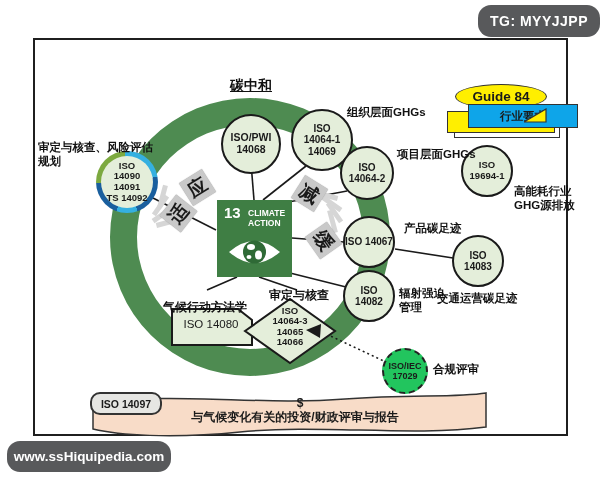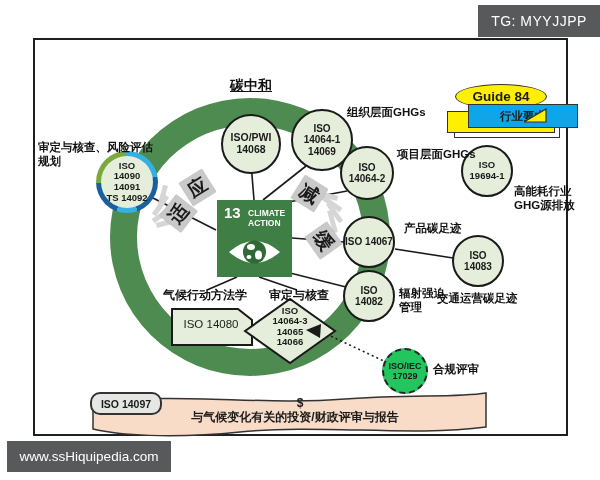--- a/index.html
+++ b/index.html
@@ -1,20 +1,20 @@
 <!DOCTYPE html>
 <html><head>
 <meta charset="utf-8">
 <style>
   html,body{margin:0;padding:0;background:#fff;}
   #stage{position:relative;width:600px;height:480px;background:#fff;overflow:hidden;
          font-family:"Liberation Sans","DejaVu Sans",sans-serif;color:#1a1a1a;}
   
-  .badge{position:absolute;background:#58595b;color:#fff;font-weight:400;
-         display:flex;align-items:center;justify-content:center;z-index:9;}
+  .badge{position:absolute;background:#58595b;color:#fff;font-weight:700;
+         display:flex;align-items:center;justify-content:center;z-index:9;border-radius:13px;}
   #tg-badge{left:478px;top:5px;width:122px;height:32px;font-size:14px;letter-spacing:.5px;}
   #site-badge{left:7px;top:441px;width:164px;height:31px;font-size:13.5px;}
   
   #frame{position:absolute;left:33px;top:38px;width:531px;height:394px;
          border:2px solid #1f1f1f;background:#fff;z-index:0;}
   
   #ring{position:absolute;left:110px;top:98px;width:280px;height:278px;border-radius:50%;
         border:27px solid #4e8b51;box-sizing:border-box;z-index:1;}
   
   #overlay{position:absolute;left:0;top:0;z-index:2;pointer-events:none;}
@@ -218,20 +218,20 @@
   </div>
   <div class="lbl" style="left:514px;top:184px;">
     <span>高能耗行业</span>
     <span>GHG源排放</span>
   </div>
   <div class="lbl" style="left:38px;top:140px;">
     <span>审定与核查、风险评估</span>
     <span>规划</span>
   </div>
   <div class="lbl" style="left:433px;top:362px;">合规评审</div>
-  <div class="lbl" style="left:163px;top:288px;font-size:12px;">气候行动方法学</div>
+  <div class="lbl" style="left:163px;top:300px;font-size:12px;">气候行动方法学</div>
   <div class="lbl" style="left:269px;top:288px;font-size:12px;">审定与核查</div>
 
   <div id="banner-pill">ISO 14097</div>
   <div id="banner-dollar">$</div>
   <div id="banner-text">与气候变化有关的投资/财政评审与报告</div>
 
 </div>
 
 </body></html>

